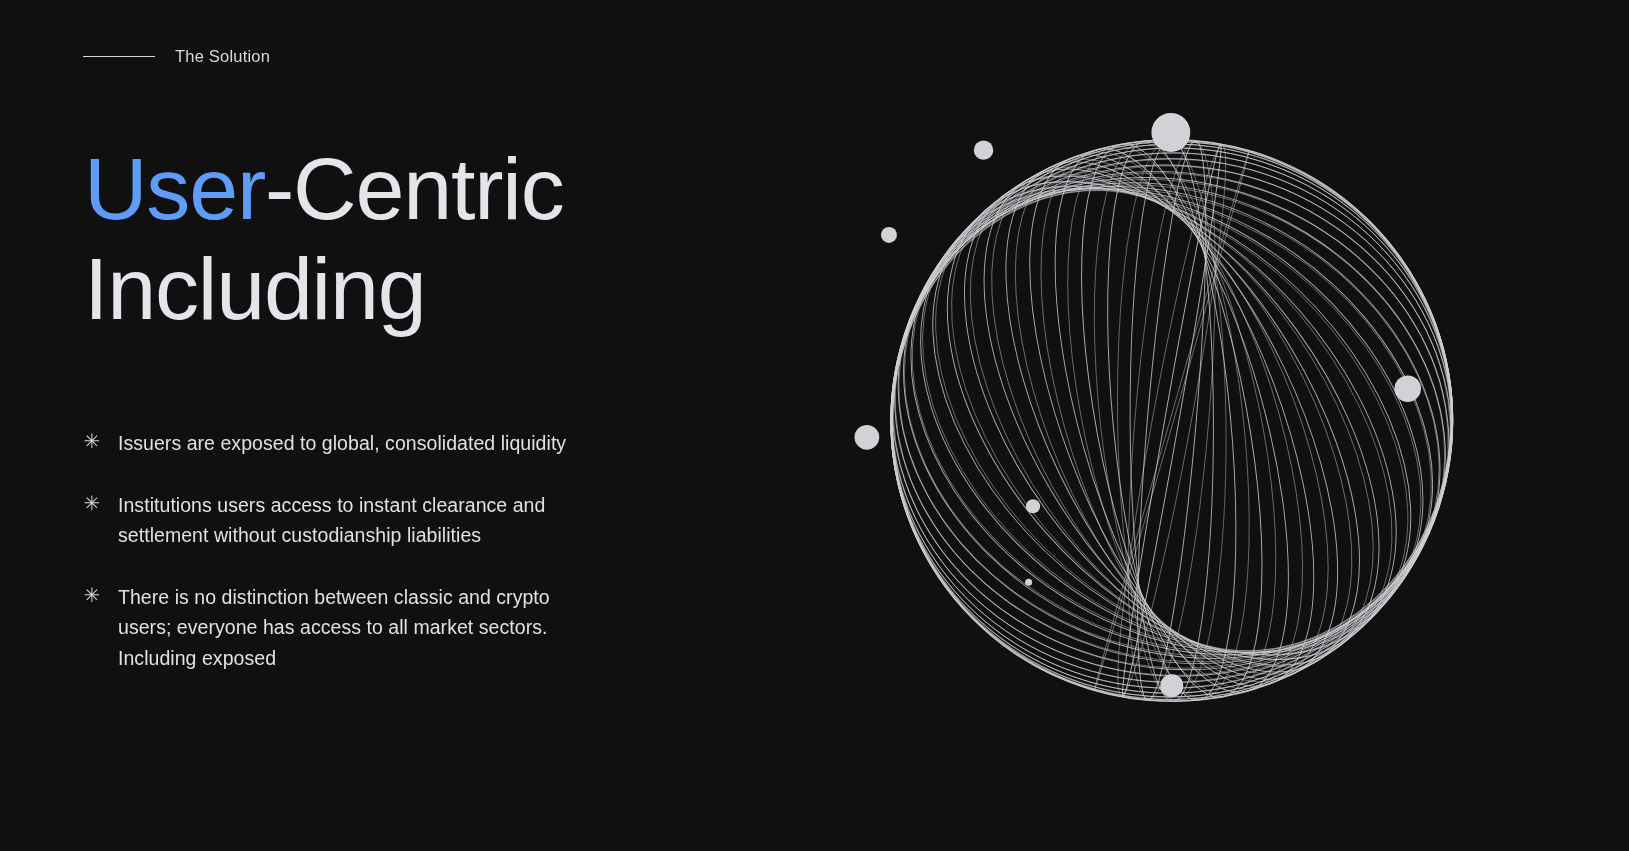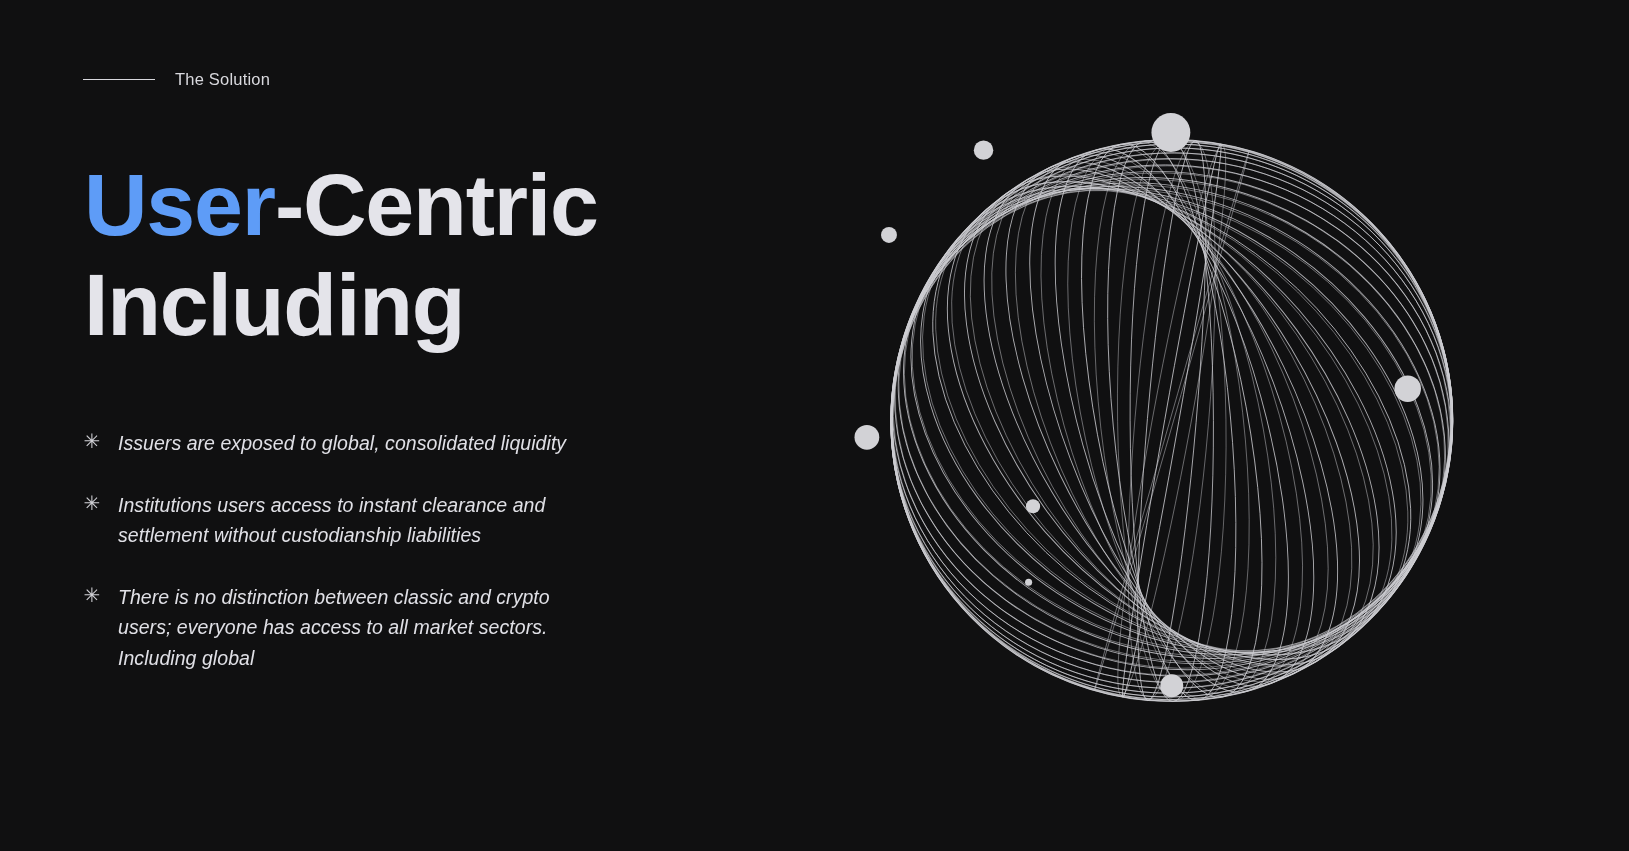--- a/index.html
+++ b/index.html
@@ -22,43 +22,42 @@
   }
 
   
   .eyebrow {
     position: absolute;
     left: 83px;
     top: 47px;
     display: flex;
     align-items: center;
     gap: 20px;
-    margin-top: 23px;
   }
   .eyebrow-rule {
     width: 72px;
     height: 1px;
     background: #d8d8dd;
   }
   .eyebrow-label {
     font-size: 16.5px;
     letter-spacing: 0.2px;
     color: #d9d9de;
     white-space: nowrap;
   }
 
   
   .headline {
     position: absolute;
     left: 84px;
-    top: 96px;
+    top: 80px;
     width: 700px;
     font-size: 88px;
     line-height: 1.14;
-    font-weight: 700;
+    font-weight: 400;
     letter-spacing: -1.2px;
     color: #e4e4ea;
   }
   .headline .accent { color: #5e9cf7; }
 
   
   .bullets {
     position: absolute;
     left: 82px;
     top: 428px;
@@ -78,21 +77,20 @@
     line-height: 27px;
     color: #cfcfd4;
     text-align: center;
     font-family: "DejaVu Sans", sans-serif;
   }
   .bullet-text {
     font-size: 19.5px;
     line-height: 30.5px;
     color: #e0e0e6;
     letter-spacing: 0.05px;
-    font-style: italic;
   }
 
   
   #sphere-wrap {
     position: absolute;
     left: 790px;
     top: 60px;
     width: 760px;
     height: 760px;
   }
@@ -114,21 +112,21 @@
     <div class="bullet">
       <div class="bullet-glyph">✳</div>
       <div class="bullet-text">Issuers are exposed to global, consolidated liquidity</div>
     </div>
     <div class="bullet">
       <div class="bullet-glyph">✳</div>
       <div class="bullet-text">Institutions users access to instant clearance and settlement without custodianship liabilities</div>
     </div>
     <div class="bullet">
       <div class="bullet-glyph">✳</div>
-      <div class="bullet-text">There is no distinction between classic and crypto users; everyone has access to all market sectors. Including global</div>
+      <div class="bullet-text">There is no distinction between classic and crypto users; everyone has access to all market sectors. Including exposed</div>
     </div>
   </div>
 
   <div id="sphere-wrap">
     <svg id="sphere-svg" width="760" height="760" viewBox="0 0 860 860">
       <g id="rings-group">
           <ellipse cx="432" cy="408" rx="318" ry="318" transform="rotate(-28 432 408)" fill="none" stroke="#cfcfd4" stroke-width="1.05" opacity="0.82"></ellipse>
           <ellipse cx="432" cy="408" rx="318" ry="317.3924126659827" transform="rotate(-22.88 432 408)" fill="none" stroke="#cfcfd4" stroke-width="1.05" opacity="0.82"></ellipse>
           <ellipse cx="432" cy="408" rx="318" ry="315.571972439833" transform="rotate(-17.759999999999998 432 408)" fill="none" stroke="#cfcfd4" stroke-width="1.05" opacity="0.82"></ellipse>
           <ellipse cx="432" cy="408" rx="318" ry="312.54563577704624" transform="rotate(-12.64 432 408)" fill="none" stroke="#cfcfd4" stroke-width="1.05" opacity="0.82"></ellipse>

